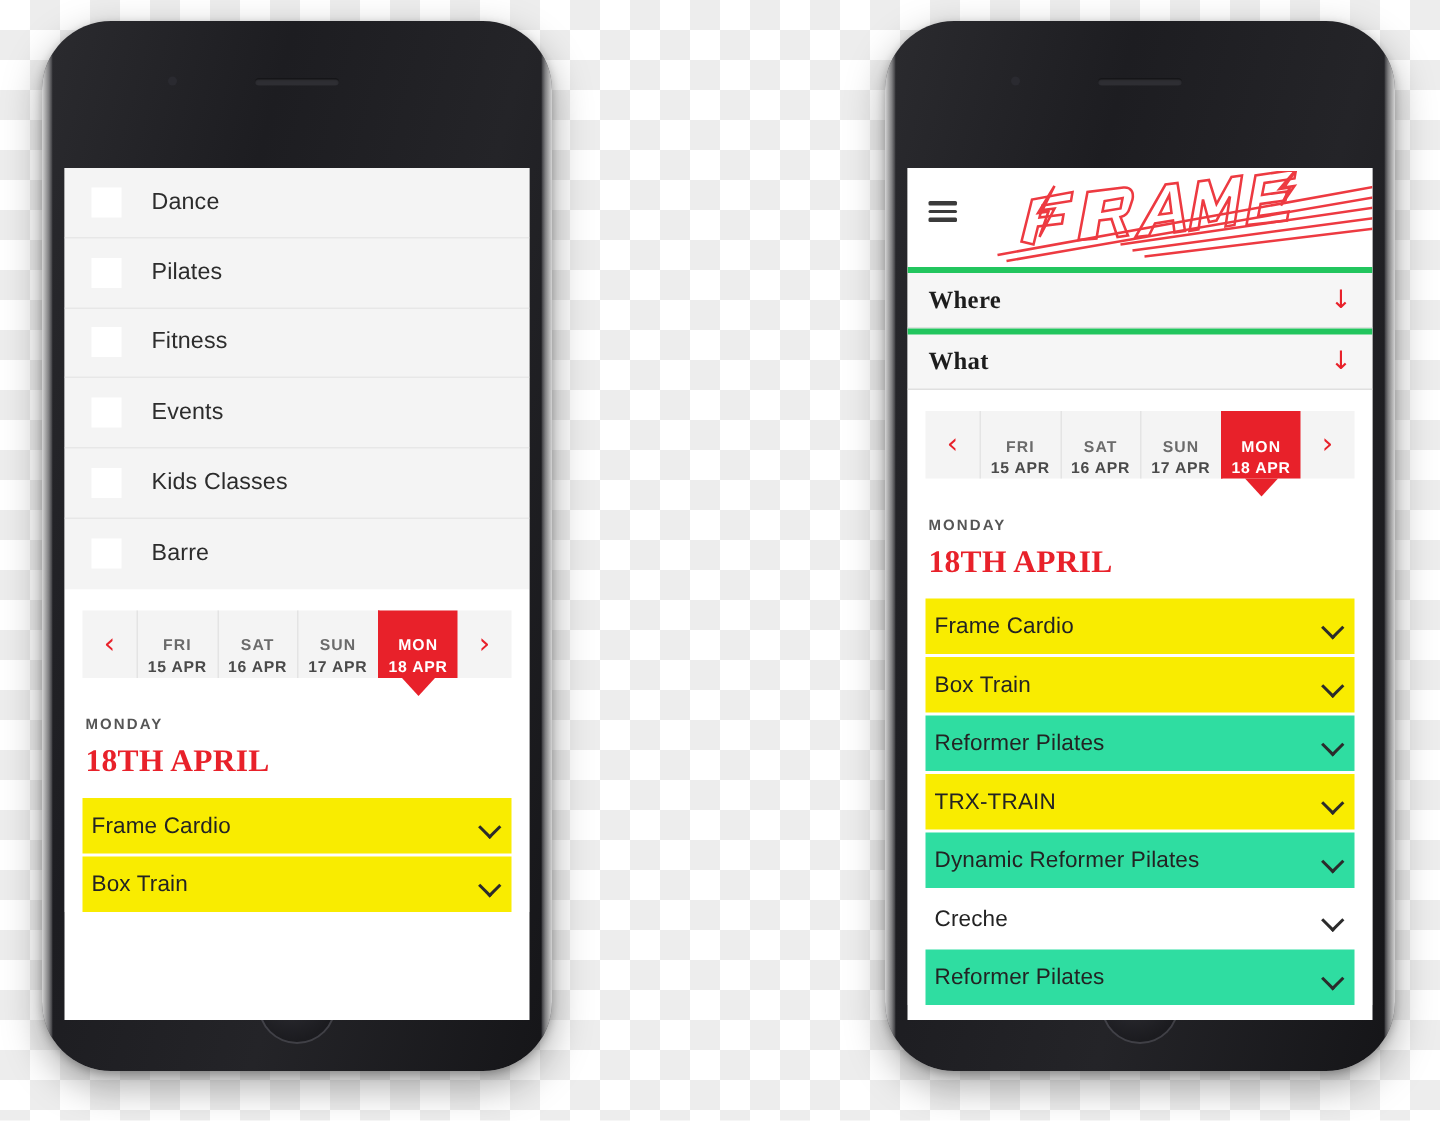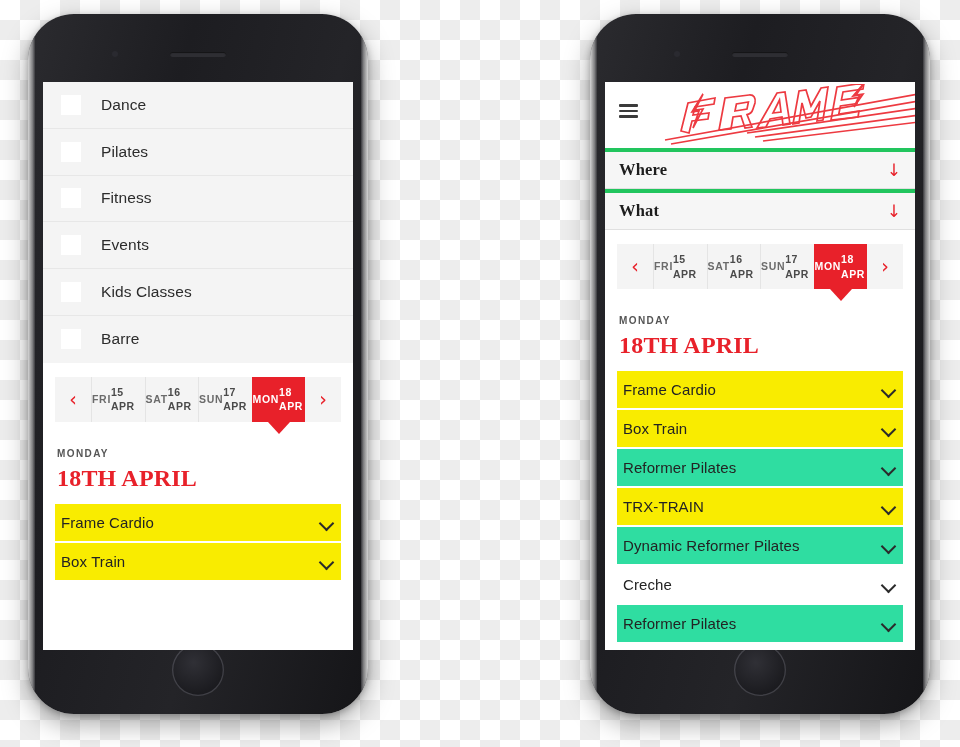--- a/index.html
+++ b/index.html
@@ -80,20 +80,21 @@
     border-radius: 50%;
     background: radial-gradient(circle at 42% 36%, #303036, #1b1b1f 70%);
     box-shadow: inset 0 0 0 1.3px rgba(120,120,130,0.40);
   }
 
   
   .screen {
     position: absolute;
     background: #ffffff;
     overflow: hidden;
+    margin-top: 30px;
   }
   .screen-inner {
     position: absolute;
     inset: 0;
   }
 
   
   .filter-list {
     background: #f4f4f4;
   }
@@ -199,23 +200,23 @@
     font-family: "DejaVu Sans", sans-serif;
     line-height: 1;
   }
   .date-cells {
     flex: 1 1 auto;
     display: flex;
   }
   .date-cell {
     flex: 1 1 0;
     display: flex;
-    flex-direction: row;
+    flex-direction: column;
     align-items: center;
-    justify-content: center;
+    justify-content: flex-end;
     border-left: 1px solid #e4e4e4;
     position: relative;
     box-sizing: border-box;
   }
   .date-cell .dow {
     font-size: 10.5px;
     font-weight: bold;
     letter-spacing: 0.7px;
     color: #6b6b6b;
     line-height: 1.35;
@@ -254,21 +255,21 @@
   .day-dow {
     font-size: 10px;
     font-weight: bold;
     letter-spacing: 1.4px;
     color: #555555;
     margin-bottom: 6px;
   }
   .day-date {
     font-family: "Liberation Serif", serif;
     font-weight: bold;
-    font-size: 24px;
+    font-size: 21px;
     color: #e8212a;
     letter-spacing: 0.2px;
   }
 
   
   .class-list {
     background: #ffffff;
     padding: 0 12px;
   }
   .class-row {

